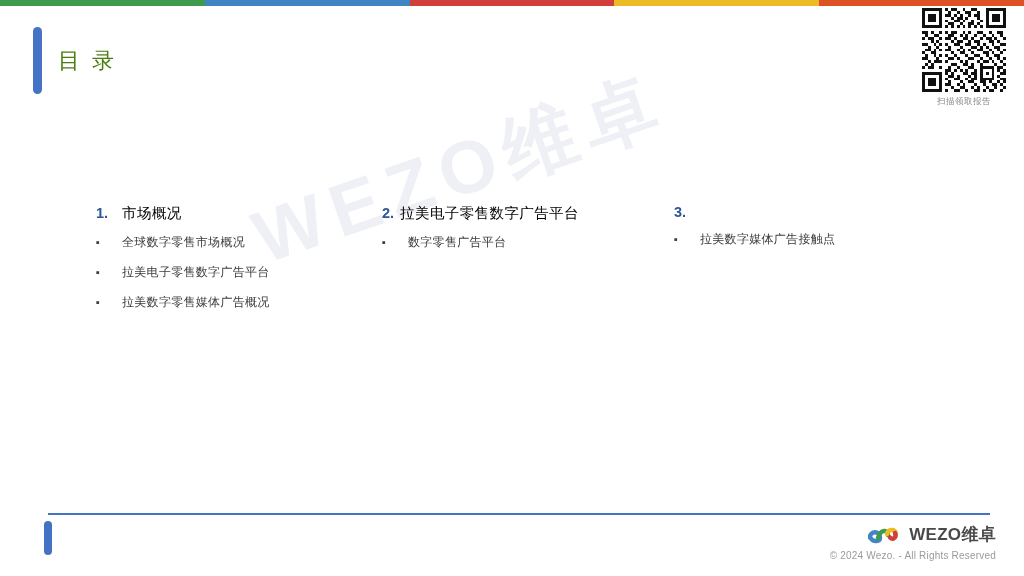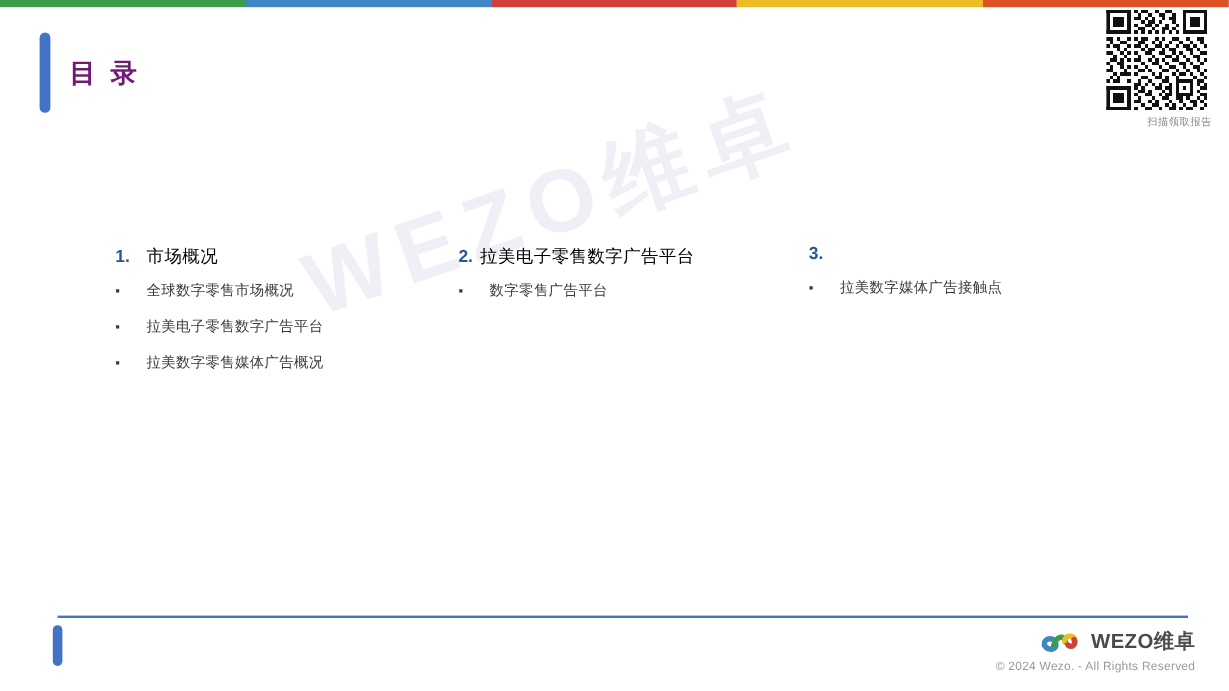--- a/index.html
+++ b/index.html
@@ -37,34 +37,34 @@
   #title-accent {
     width: 9px;
     height: 67px;
     background: #4472C4;
     border-radius: 5px;
     flex: none;
   }
   #title-text {
     margin-left: 16px;
     font-size: 22px;
-    color: #701a75;
+    color: #4d7c0f;
     letter-spacing: 3px;
-    font-weight: 700;
+    font-weight: 400;
     line-height: 1;
     white-space: nowrap;
   }
 
   
   #qr-block {
     position: absolute;
     right: 14px;
     top: 8px;
     width: 92px;
-    text-align: right;
+    text-align: center;
   }
   #qr-code {
     width: 84px;
     height: 84px;
     margin: 0 auto;
     display: block;
     background: #ffffff;
   }
   #qr-caption {
     margin-top: 4px;

